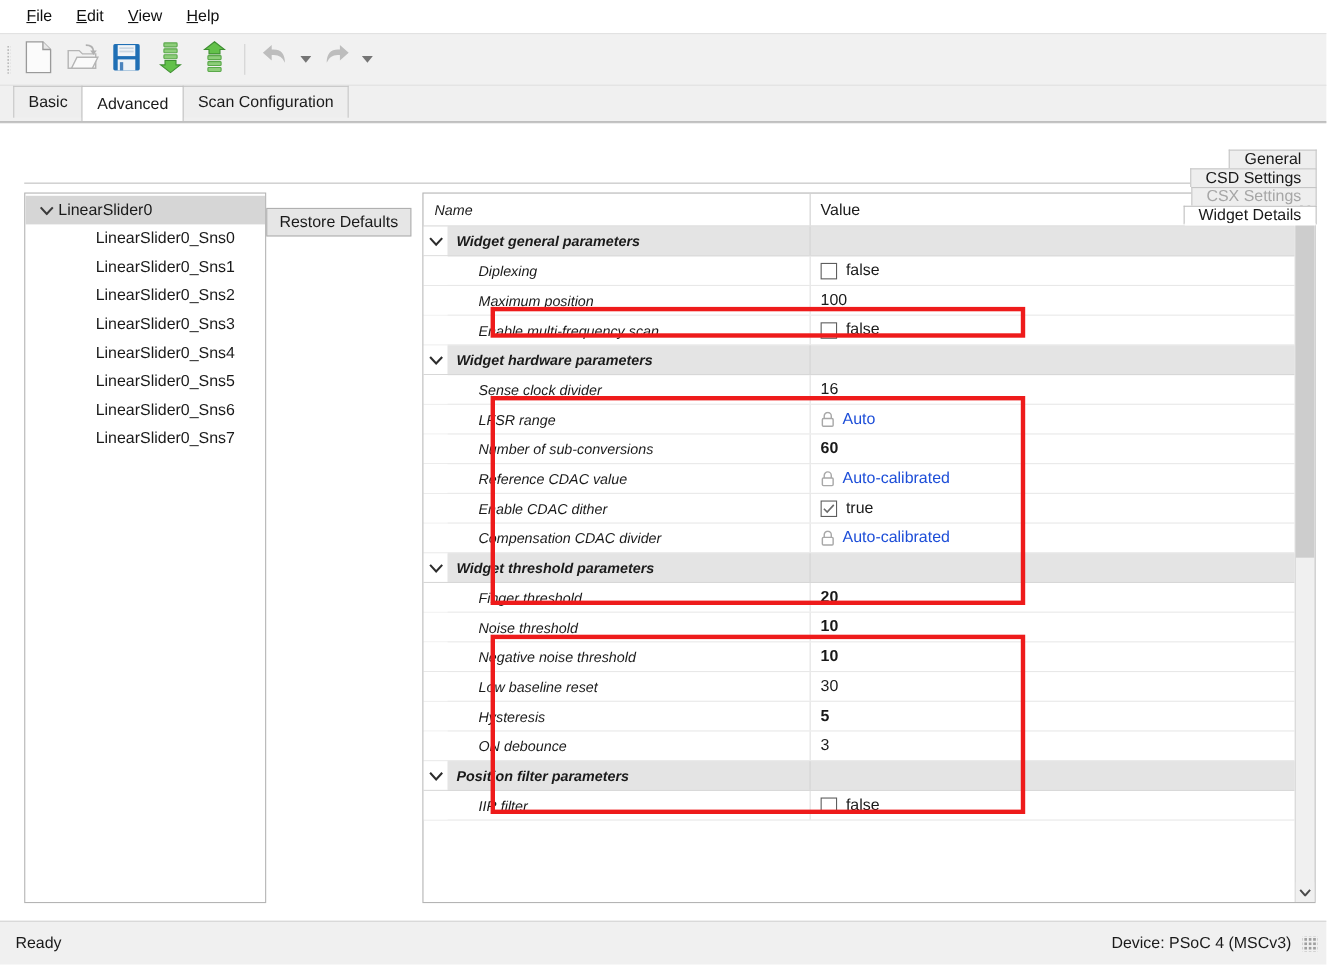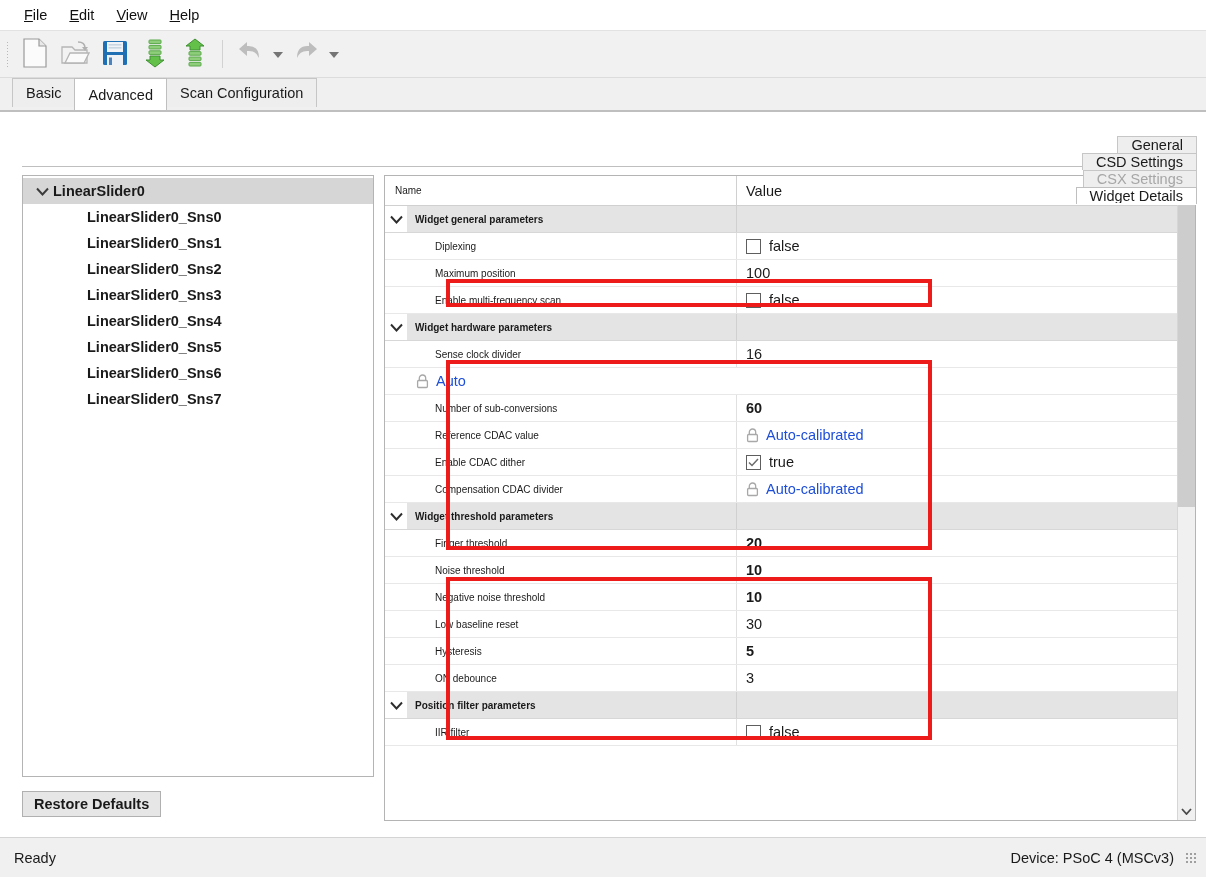--- a/index.html
+++ b/index.html
@@ -141,21 +141,21 @@
   
   #content {
     position:absolute;
     top:175px; left:22px; right:10px; bottom:56px;
     display:flex;
   }
 
   
   #tree-wrap {
     width:352px;
-    display:flex; flex-direction:column;font-weight:bold;
+    display:flex; flex-direction:row;
   }
   #tree {
     flex:1;
     border:1px solid #b4b4b4;
     background:#ffffff;
     overflow:hidden;
     padding-top:2px;
   }
   .tree-row {
     height:26px;
@@ -218,23 +218,23 @@
   .g-chev {
     flex:0 0 22px;
     display:flex; align-items:center; justify-content:center;
     background:#ffffff;
   }
   .g-row.group .g-chev { background:#ffffff; }
   .g-name {
     flex:0 0 330px;
     display:flex; align-items:center;
     padding-left:10px;
-    font-size:10px;
+    font-size:13px;
     border-right:1px solid #e0e0e0;
-    white-space:nowrap; overflow:hidden;
+    white-space:nowrap; overflow:hidden;font-style:italic;
   }
   .g-row.group .g-name {
     font-weight:bold;
     background:#e4e4e4;
     border-right:1px solid #d0d0d0;
     padding-left:8px;
   }
   .g-row.header .g-name {
     padding-left:10px;
     border-right:1px solid #d0d0d0;
@@ -546,20 +546,21 @@
 
       <div class="g-row">
         <div class="g-chev"></div>
         <div class="g-name indent">Sense clock divider</div>
         <div class="g-val">16</div>
       </div>
 
 
       <div class="g-row">
         <div class="g-chev"></div>
+        <div class="g-name indent">LFSR range</div>
         <div class="g-val locked">
           <span class="lockico">
             <svg width="13" height="15" viewBox="0 0 13 15">
               <path d="M3.3 6.5 V4.2 a3.2 3.2 0 0 1 6.4 0 V6.5" fill="none" stroke="#a8a8a8" stroke-width="1.3"></path>
               <rect x="1.6" y="6.5" width="9.8" height="7" rx="1" fill="none" stroke="#a8a8a8" stroke-width="1.3"></rect>
             </svg>
           </span>
           <span>Auto</span>
         </div>
       </div>

